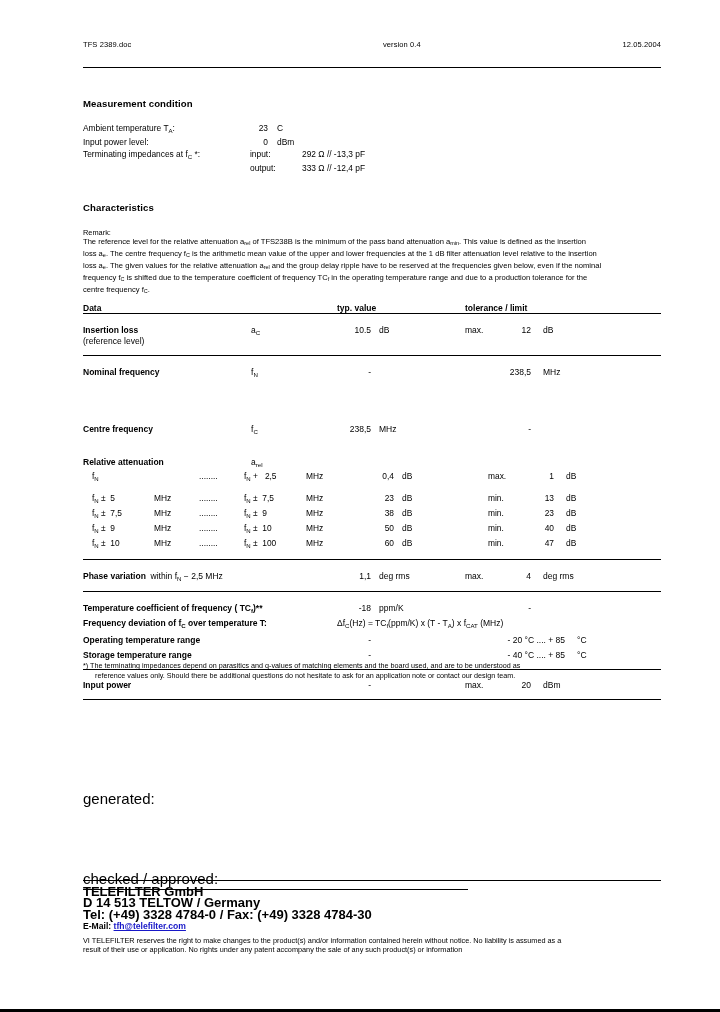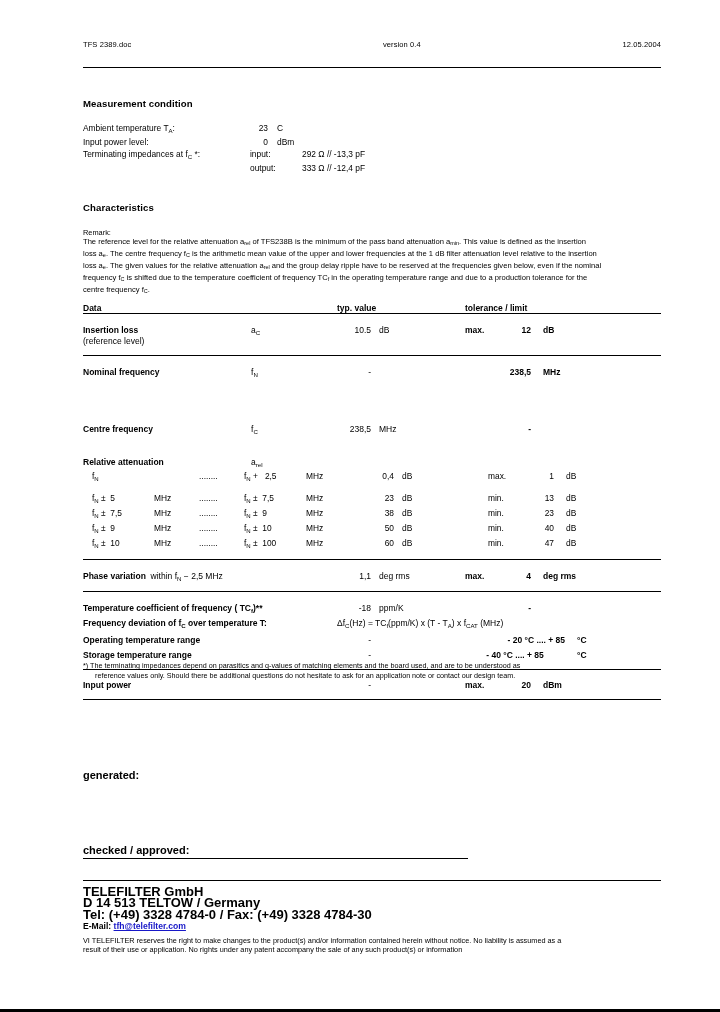--- a/index.html
+++ b/index.html
@@ -145,21 +145,21 @@
     width: 578px;
     font-size: 8.5px;
   }
   .rule-thin { border-bottom: 0.9px solid #000; }
   .rule-thick { border-bottom: 1.6px solid #000; }
 
   .trow { display: flex; align-items: baseline; }
   .c-name  { flex: 0 0 168px; }
   .c-sym   { flex: 0 0 86px; }
   .c-typ   { flex: 0 0 128px; text-align: left; }
-  .c-tol   { flex: 1; text-align: left; font-weight: bold; }
+  .c-tol   { flex: 1; text-align: left; }
 
   .thead { }
   .thead .c-name, .thead .c-typ, .thead .c-tol {
     font-weight: bold;
   }
   .thead .c-typ { padding-left: 0; }
 
   .bold { font-weight: bold; }
 
   
@@ -192,24 +192,24 @@
     width: 578px;
     font-size: 7.2px;
     line-height: 9.6px;
   }
   .footnote .indent { padding-left: 12px; display: block; }
 
   
   .sign-block {
     position: absolute;
     left: 83px;
-    top: 769px;
-    width: 578px;
-    font-size: 11px;
-    font-weight: bold;
+    top: 790px;
+    width: 578px;
+    font-size: 15px;
+    font-weight: normal;
   }
   .sign-generated { }
   .sign-checked {
     margin-top: 63px;
   }
   .sign-rule {
     margin-top: 2px;
     width: 385px;
     border-bottom: 1.2px solid #000;
   }
@@ -416,21 +416,21 @@
 
     <div class="trow" style="padding-top:6px;">
       <span class="c-name bold" style="flex:0 0 254px;">Operating temperature range</span>
       <span class="c-typ"><span class="num">-</span></span>
       <span class="c-tol"><span style="display:inline-block;width:100px;text-align:right;">- 20 °C  .... + 85</span><span class="tunit">°C</span></span>
     </div>
 
     <div class="trow row-pad-bot" style="padding-top:5px;">
       <span class="c-name bold" style="flex:0 0 254px;">Storage temperature range</span>
       <span class="c-typ"><span class="num">-</span></span>
-      <span class="c-tol"><span style="display:inline-block;width:100px;text-align:center;">- 40 °C  .... + 85</span><span class="tunit">°C</span></span>
+      <span class="c-tol"><span style="display:inline-block;width:100px;text-align:right;">- 40 °C  .... + 85</span><span class="tunit">°C</span></span>
     </div>
     <div class="rule-thick"></div>
 
     <div class="trow row-pad-bot" style="padding-top:10px;">
       <span class="c-name bold" style="flex:0 0 254px;">Input power</span>
       <span class="c-typ"><span class="num">-</span></span>
       <span class="c-tol"><span class="qual">max.</span><span class="tnum">20</span><span class="tunit">dBm</span></span>
     </div>
     <div class="rule-thick"></div>
 

